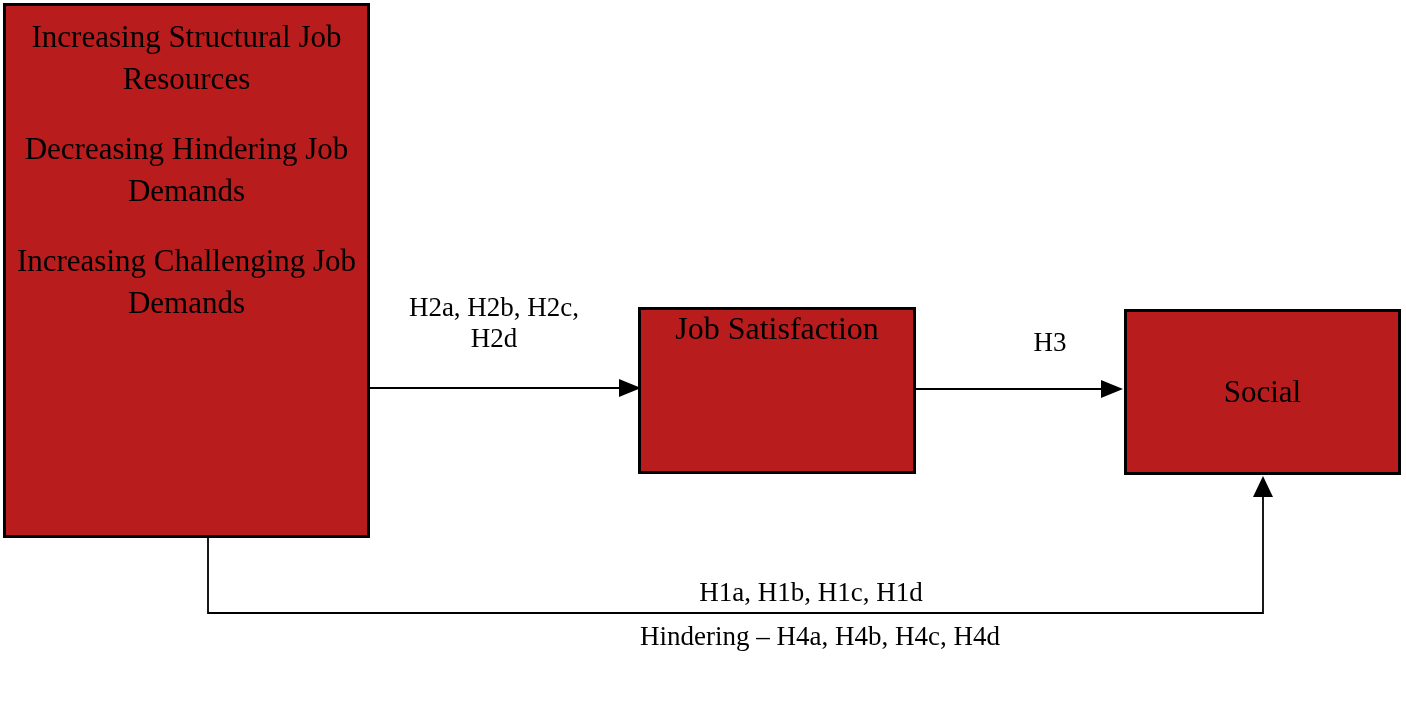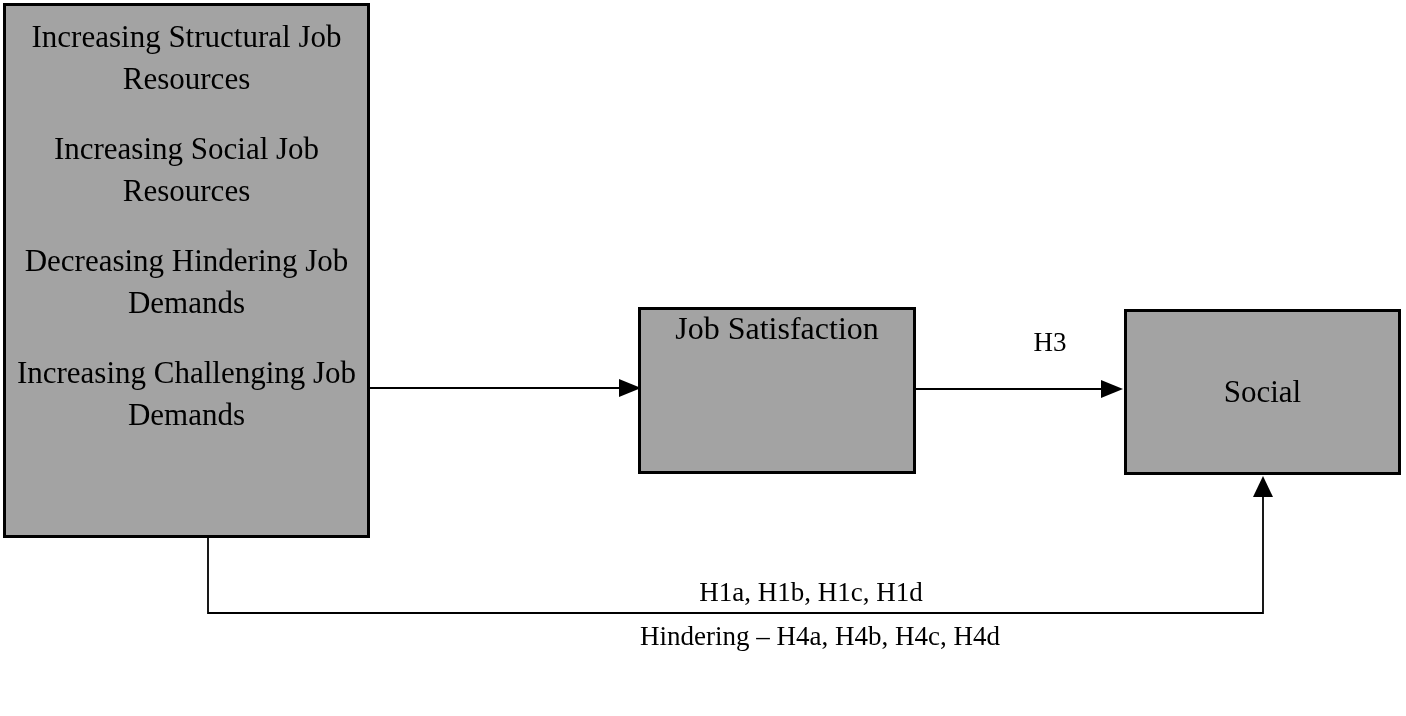--- a/index.html
+++ b/index.html
@@ -12,21 +12,21 @@
     width: 1406px;
     height: 716px;
     background: #ffffff;
     font-family: "Liberation Serif", "DejaVu Serif", serif;
     color: #000000;
     overflow: hidden;
   }
   .box {
     position: absolute;
     border: 3px solid #000000;
-    background: #a3a3a3;
+    background: #b91c1c;
     box-sizing: border-box;
     display: flex;
     flex-direction: column;
     align-items: center;
     text-align: center;
   }
   #antecedents-box {
     left: 3px;
     top: 3px;
     width: 367px;
@@ -92,33 +92,36 @@
       <polygon points="1123,389 1101,380 1101,398" fill="#000000"></polygon>
     </g>
     <g>
       <polyline points="208,536 208,613 1263,613 1263,496" fill="none" stroke="#000000" stroke-width="1.8"></polyline>
       <polygon points="1263,476 1253,497 1273,497" fill="#000000"></polygon>
     </g>
   </svg>
 
   <div class="box" id="antecedents-box">
     <p class="item">Increasing Structural Job Resources</p>
-    <p class="item">Increasing Social Job Resources</p>
     <p class="item">Decreasing Hindering Job Demands</p>
     <p class="item">Increasing Challenging Job Demands</p>
   </div>
 
   <div class="box" id="mediator-box">
     <span>Job Satisfaction</span>
   </div>
 
   <div class="box" id="outcome-box">
     <span>Social</span>
   </div>
 
+  <div class="arrow-label" id="h2-label">
+    <div>H2a, H2b, H2c,</div>
+    <div>H2d</div>
+  </div>
 
   <div class="arrow-label" id="h3-label">H3</div>
 
   <div class="arrow-label" id="h1-label">H1a, H1b, H1c, H1d</div>
 
   <div class="arrow-label" id="mediation-label">Hindering – H4a, H4b, H4c, H4d</div>
 
 </div>
 
 </body></html>

